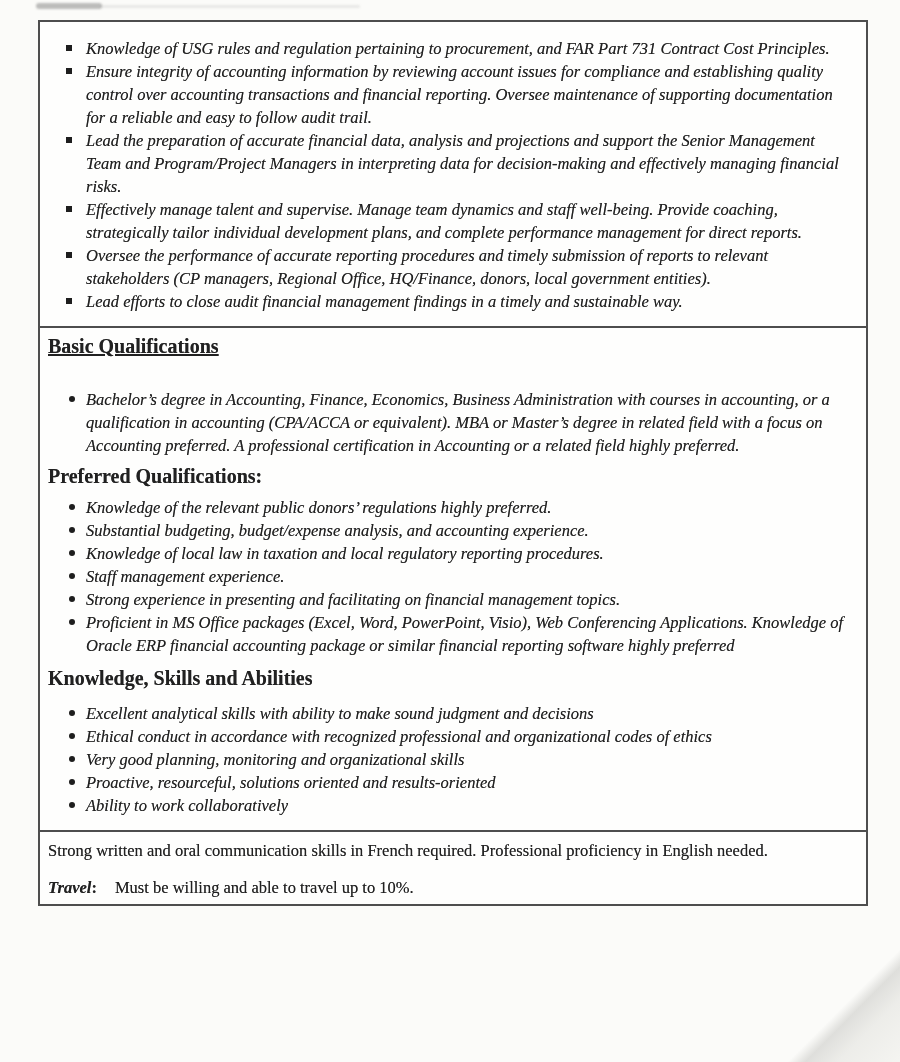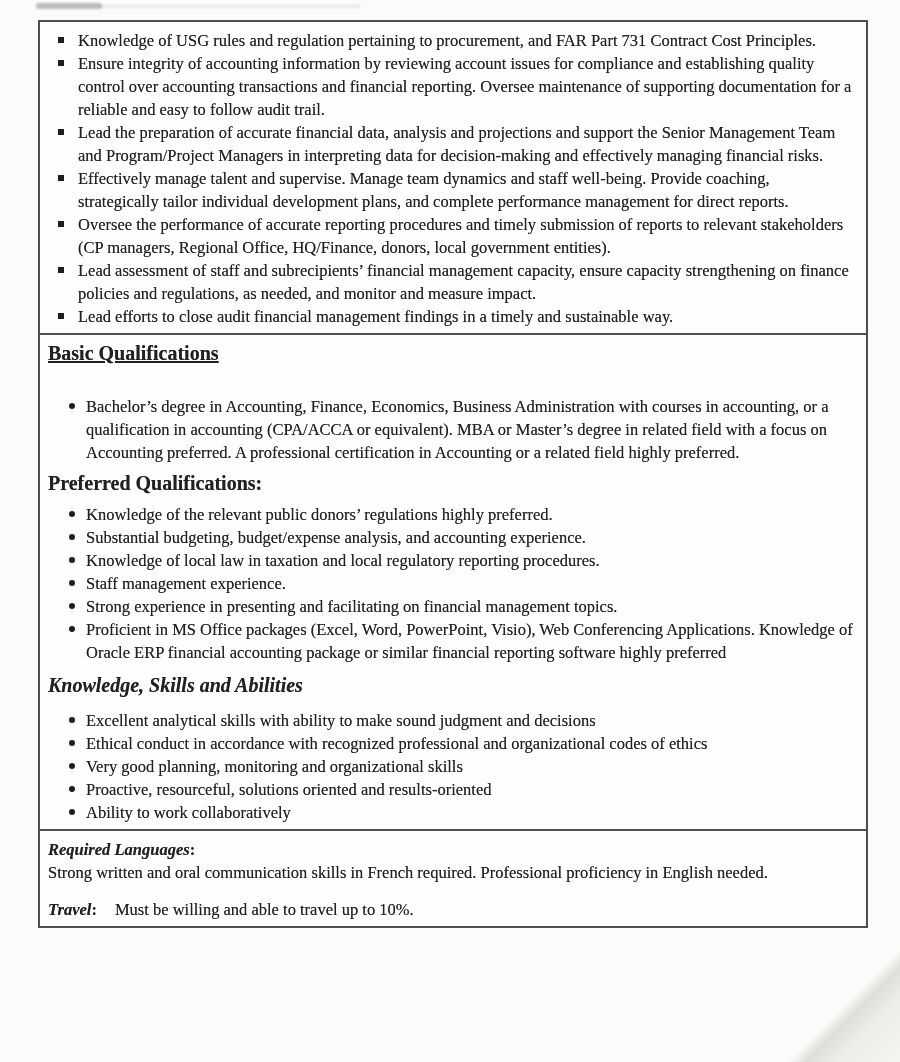--- a/index.html
+++ b/index.html
@@ -32,41 +32,41 @@
     border: 2px solid #4e4e4e;
     background: #fefefd;
     font-size: 16.5px; line-height: 23px;
     text-shadow: 0 0 0.4px rgba(20,20,20,0.55);
   }
 
   section { display: block; }
   .sec { padding: 7px 12px 5px 8px; }
   .sec + .sec { border-top: 2px solid #4e4e4e; }
 
-  ul { list-style: none; margin: 0; padding: 0; }
+  ul { list-style: none; margin: 8px; padding: 0; font-style: italic; }
   li { position: relative; margin: 0; }
 
   
   .square-list li { padding-left: 30px; }
   .square-list .blt {
     position: absolute; left: 10px; top: 8px;
     width: 6px; height: 6px; background: #1e1e1e;
   }
 
   
   .round-list { margin-left: 12px; }
   .round-list li { padding-left: 26px; }
   .round-list .blt {
     position: absolute; left: 9px; top: 8px;
     width: 6px; height: 6px; background: #1e1e1e; border-radius: 50%;
   }
 
   h3 { margin: 0; font-size: 20px; font-weight: bold; line-height: 23px; }
   .h-underline { text-decoration: underline; }
-  .h-italic { font-style: italic; }
+  .h-italic { }
 
   .basic-list { margin-top: 30px; }
   .pref-heading { margin-top: 8px; }
   .pref-list { margin-top: 8px; }
   .ksa-heading { margin-top: 10px; }
   .ksa-list { margin-top: 12px; }
 
   .sec-langs p { margin: 0; }
   .inline-label { font-weight: bold; font-style: italic; }
   .inline-colon { font-weight: bold; }
@@ -82,21 +82,20 @@
 
   <div class="doc-frame">
 
     <section class="sec sec-resp">
       <ul class="square-list">
         <li><span class="blt"></span><span>Knowledge of USG rules and regulation pertaining to procurement, and FAR Part 731 Contract Cost Principles.</span></li>
         <li><span class="blt"></span><span>Ensure integrity of accounting information by reviewing account issues for compliance and establishing quality control over accounting transactions and financial reporting. Oversee maintenance of supporting documentation for a reliable and easy to follow audit trail.</span></li>
         <li><span class="blt"></span><span>Lead the preparation of accurate financial data, analysis and projections and support the Senior Management Team and Program/Project Managers in interpreting data for decision-making and effectively managing financial risks.</span></li>
         <li><span class="blt"></span><span>Effectively manage talent and supervise. Manage team dynamics and staff well-being. Provide coaching, strategically tailor individual development plans, and complete performance management for direct reports.</span></li>
         <li><span class="blt"></span><span>Oversee the performance of accurate reporting procedures and timely submission of reports to relevant stakeholders (CP managers, Regional Office, HQ/Finance, donors, local government entities).</span></li>
-        <li><span class="blt"></span><span>Lead assessment of staff and subrecipients’ financial management capacity, ensure capacity strengthening on finance policies and regulations, as needed, and monitor and measure impact.</span></li>
         <li><span class="blt"></span><span>Lead efforts to close audit financial management findings in a timely and sustainable way.</span></li>
       </ul>
     </section>
 
     <section class="sec sec-quals">
       <h3 class="h-underline">Basic Qualifications</h3>
 
       <ul class="round-list basic-list">
         <li><span class="blt"></span><span>Bachelor’s degree in Accounting, Finance, Economics, Business Administration with courses in accounting, or a qualification in accounting (CPA/ACCA or equivalent). MBA or Master’s degree in related field with a focus on Accounting preferred. A professional certification in Accounting or a related field highly preferred.</span></li>
       </ul>
@@ -117,21 +116,20 @@
       <ul class="round-list ksa-list">
         <li><span class="blt"></span><span>Excellent analytical skills with ability to make sound judgment and decisions</span></li>
         <li><span class="blt"></span><span>Ethical conduct in accordance with recognized professional and organizational codes of ethics</span></li>
         <li><span class="blt"></span><span>Very good planning, monitoring and organizational skills</span></li>
         <li><span class="blt"></span><span>Proactive, resourceful, solutions oriented and results-oriented</span></li>
         <li><span class="blt"></span><span>Ability to work collaboratively</span></li>
       </ul>
     </section>
 
     <section class="sec sec-langs">
-      <p><span class="inline-label">Required Languages</span><span class="inline-colon">:</span></p>
       <p>Strong written and oral communication skills in French required. Professional proficiency in English needed.</p>
       <p class="travel-line"><span class="inline-label">Travel</span><span class="inline-colon">:</span><span class="travel-text">Must be willing and able to travel up to 10%.</span></p>
     </section>
 
   </div>
 
   <div class="corner-shadow"></div>
 </div>
 
 </body></html>

